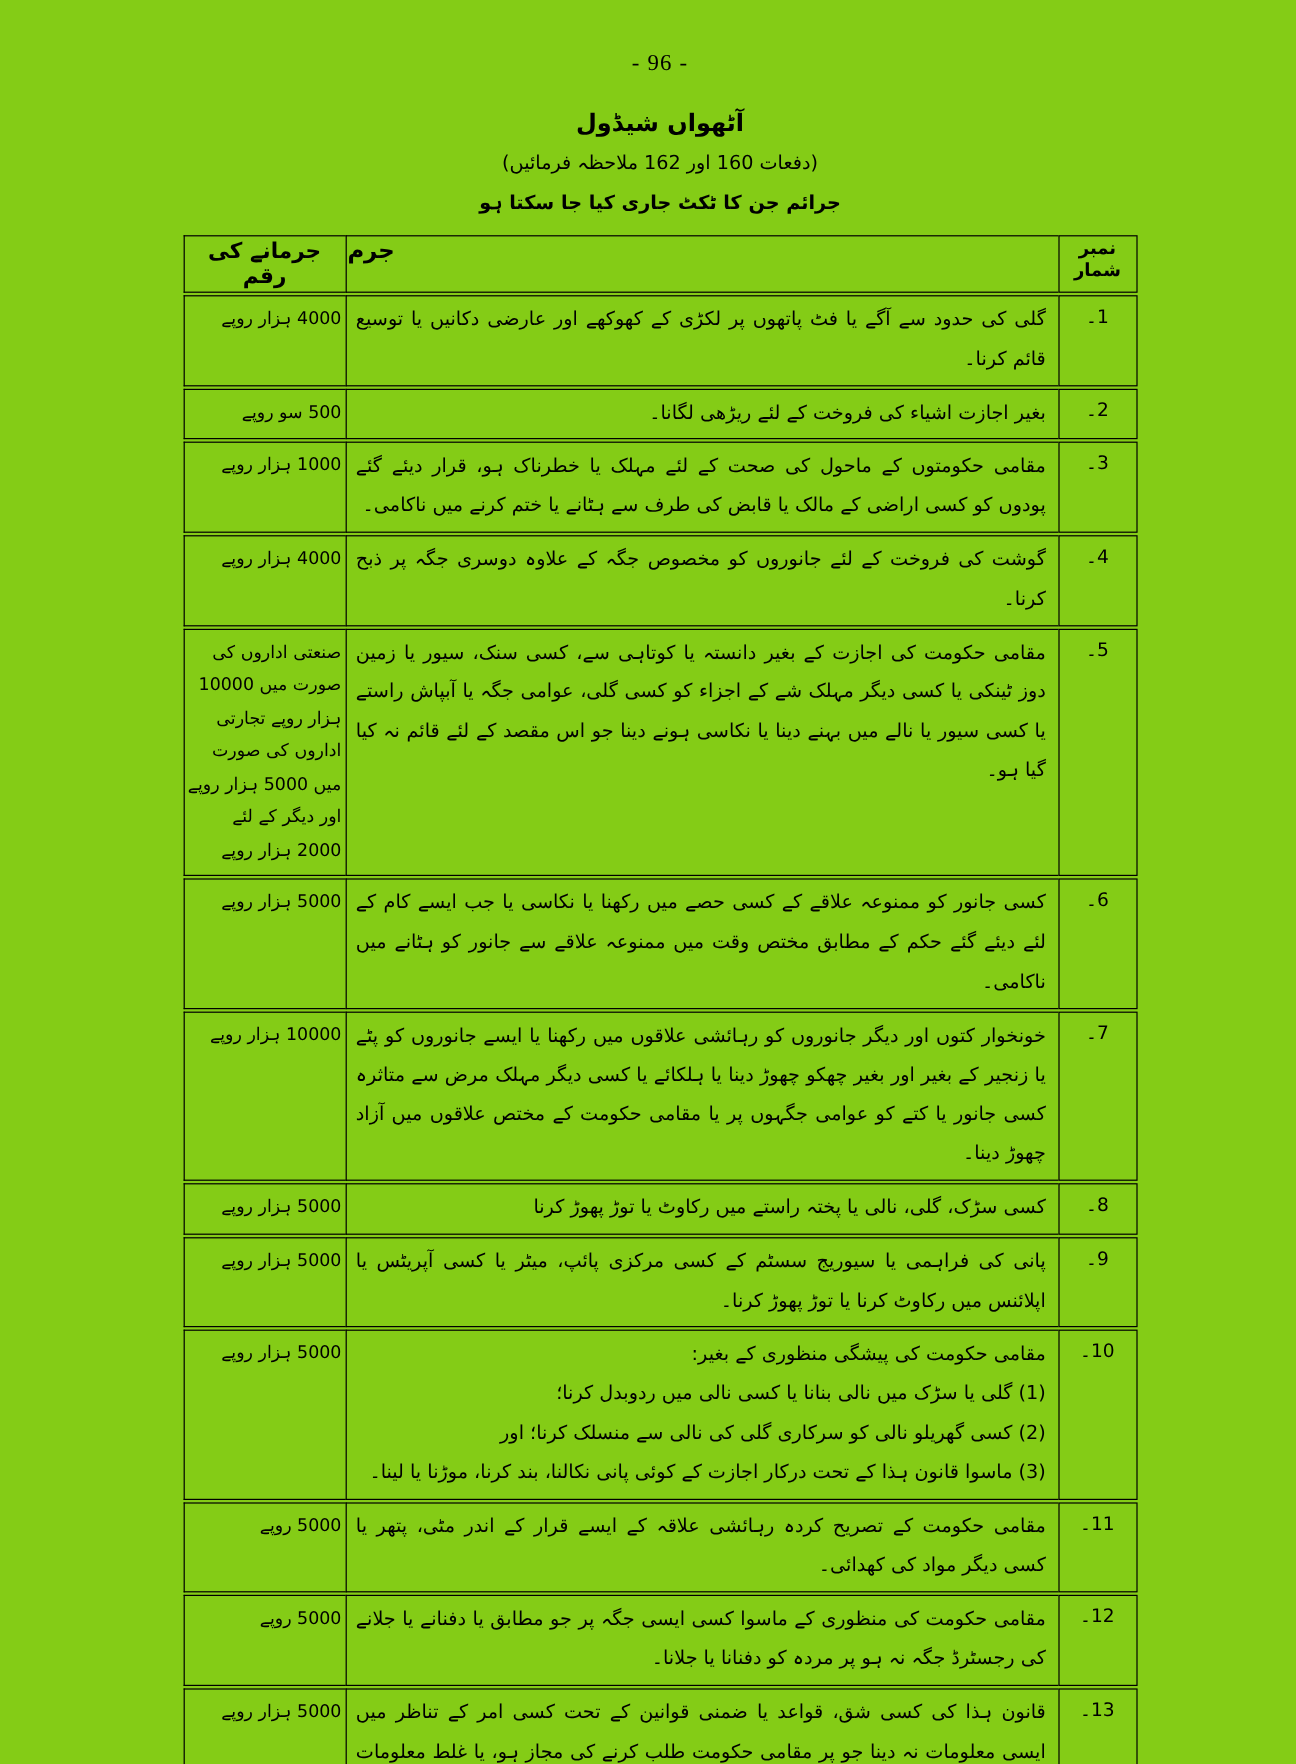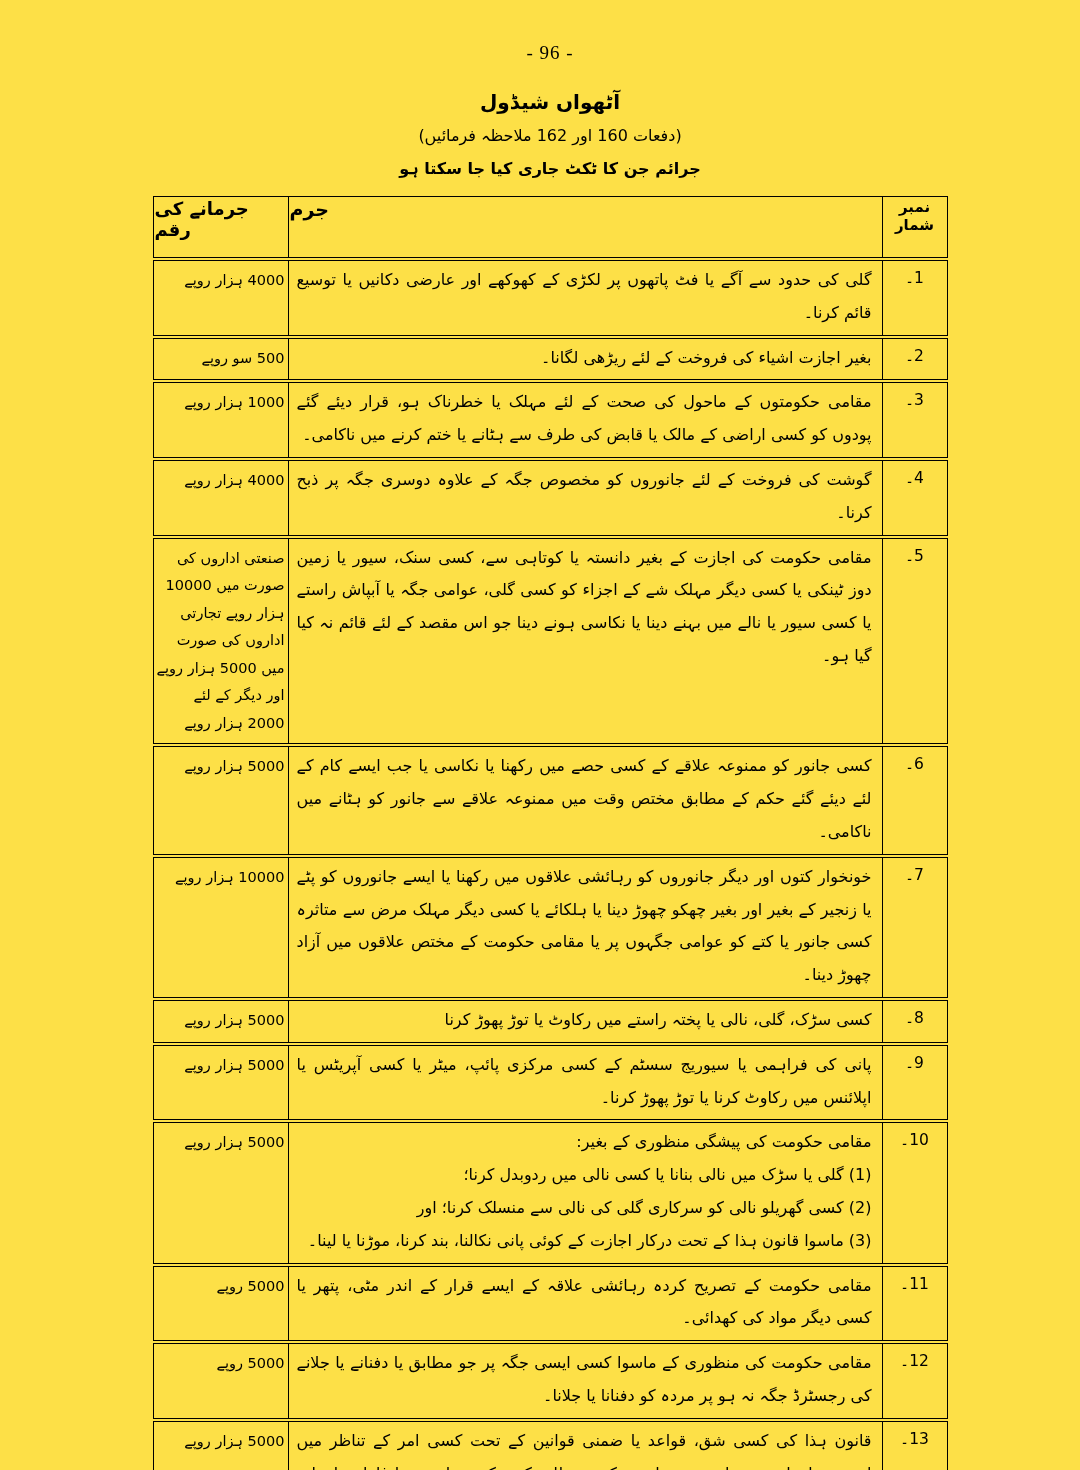--- a/index.html
+++ b/index.html
@@ -1,19 +1,19 @@
 <!DOCTYPE html>
 <html><head>
 <meta charset="utf-8">
 <style>
   html, body { margin: 0; padding: 0; background: #e8e8e8; }
   .page {
     width: 1080px;
     height: 1470px;
-    background: #fde047;
+    background: #84cc16;
     color: #000;
     font-family: "DejaVu Sans", sans-serif;
     overflow: hidden;
     margin: 0 auto;
     position: relative;
     box-sizing: border-box;
     padding-left: 20px;
   }
   .page-number {
     text-align: center;
@@ -54,23 +54,23 @@
     border-top: 1px solid #000;
     border-bottom: 1px solid #000;
     border-left: 1px solid #000;
     vertical-align: top;
     box-sizing: border-box;
     word-wrap: break-word;
   }
   table.schedule th:first-child, table.schedule td:first-child {
     border-right: 1px solid #000;
   }
-  th.h-no   { width: 66px;  font-size: 15px; font-weight: 700; text-align: center; vertical-align: middle; height: 62px; }
+  th.h-no   { width: 66px;  font-size: 15px; font-weight: 700; text-align: center; vertical-align: middle; height: 48px; }
   th.h-off  { width: 594px; font-size: 19px; font-weight: 700; text-align: left; vertical-align: middle; }
-  th.h-fine { width: 135px; font-size: 18px; font-weight: 700; text-align: left; vertical-align: middle; }
+  th.h-fine { width: 135px; font-size: 18px; font-weight: 700; text-align: center; vertical-align: middle; }
   td.no {
     text-align: center;
     font-size: 15.5px;
     padding-top: 8px;
   }
   td.offence {
     font-size: 16px;
     line-height: 2.05;
     padding: 3px 10px 5px 8px;
     text-align: justify;

